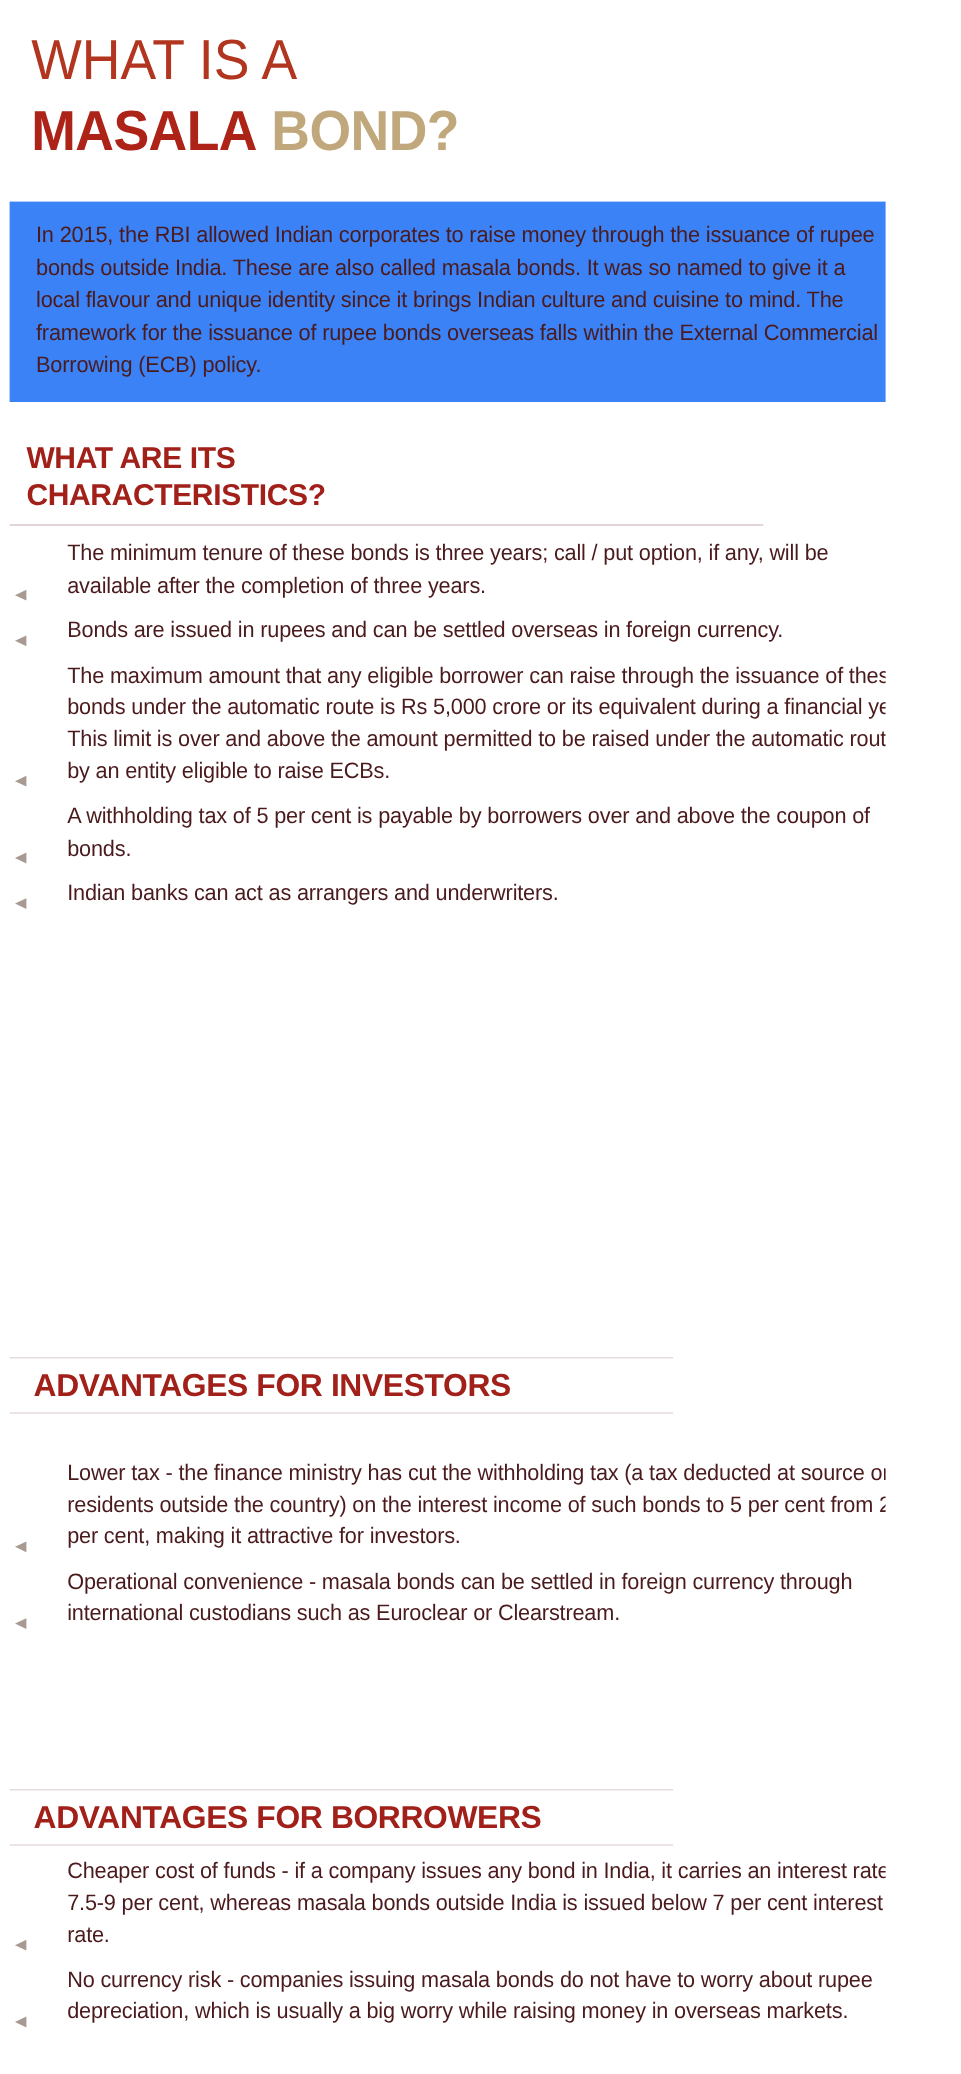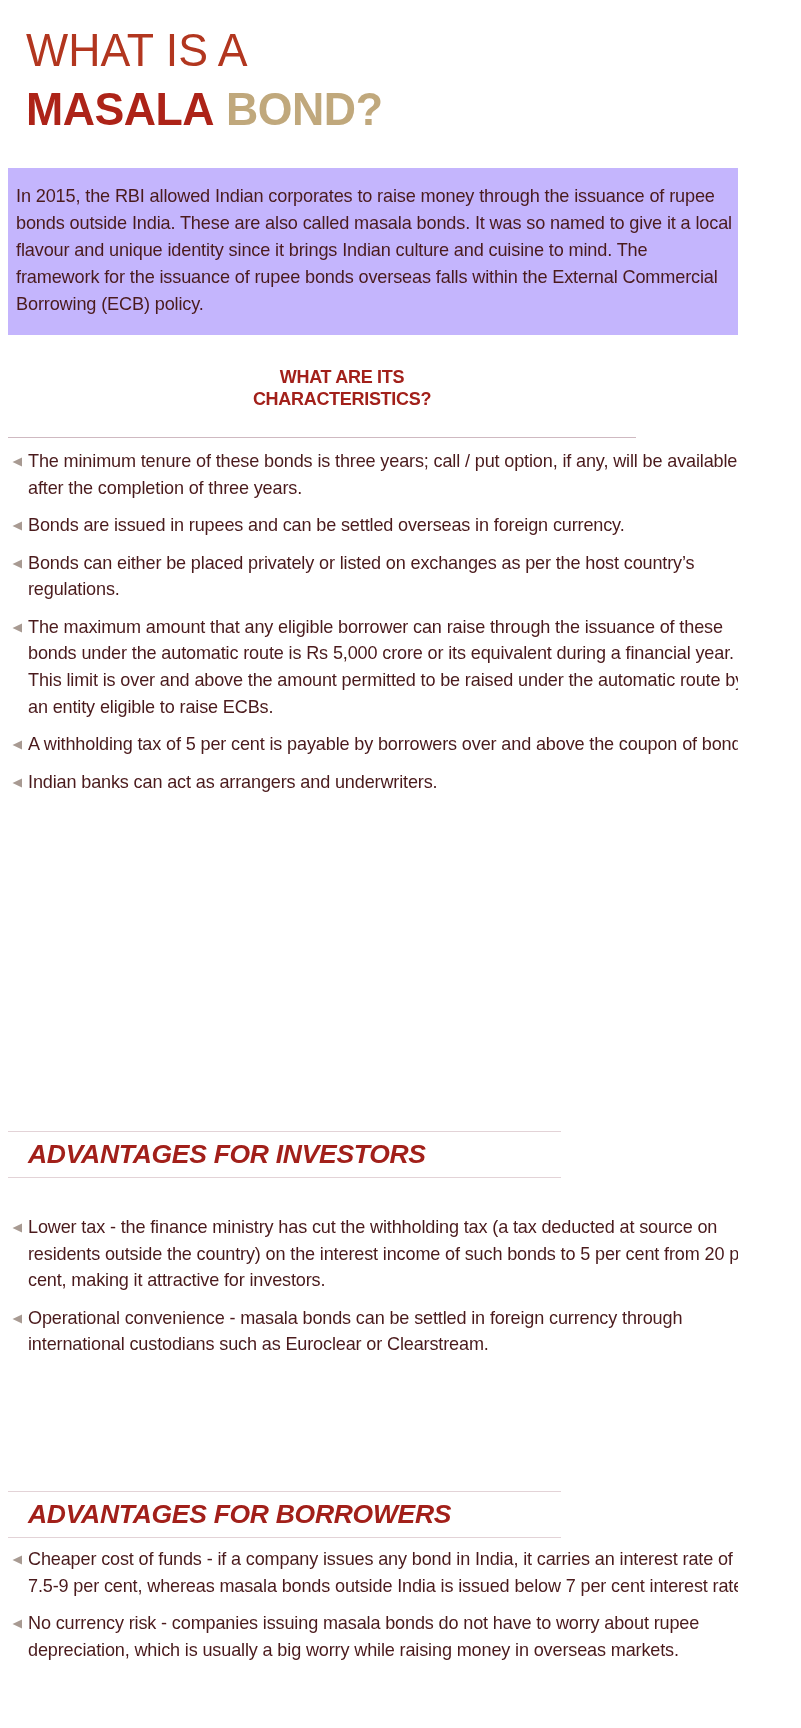--- a/index.html
+++ b/index.html
@@ -46,63 +46,61 @@
   }
   .t-masala { color: #AD2318; font-weight: bold; }
   .t-bond   { color: #C0A87C; font-weight: bold; }
 
   
   .intro-box {
     position: absolute;
     left: 8px;
     top: 168px;
     width: 768px;
-    background: #c4b5fd;
-    padding: 15px 22px 17px 8px;
+    background: #3b82f6;
+    padding: 15px 22px 17px 22px;
   }
   .intro-text {
     font-size: 18.6px;
     line-height: 1.45;
     color: #4A1A1C;
     font-family: "Liberation Sans", sans-serif;
     letter-spacing: -0.15px;
     transform: scaleX(0.975);
     transform-origin: left top;
   }
 
   
   .sect-head {
     font-weight: bold;
     color: #A2201A;
-    font-size: 18px;
+    font-size: 25px;
     letter-spacing: -0.3px;
     line-height: 1.22;
     font-family: "Liberation Sans", sans-serif;
-    text-align: center;
   }
   .head-char {
     position: absolute;
     left: 22px;
     top: 367px;
     width: 640px;
   }
   .rule-char {
     position: absolute;
     left: 8px;
     top: 437px;
     width: 628px;
     height: 1px;
     background: #CFB9C1;
   }
 
   .banner {
     position: absolute;
     left: 8px;
     width: 553px;
-    font-style: italic;
   }
   .banner .rule-top, .banner .rule-bot {
     height: 1px;
     background: #E3D3D7;
     width: 100%;
   }
   .banner .btxt {
     padding: 7px 0 7px 20px;
     font-weight: bold;
     color: #A2201A;
@@ -115,22 +113,23 @@
   #banner-borrowers { top: 1463px; margin-top: 28px; }
 
   
   .blist { position: absolute; left: 12px; width: 772px; }
   #list-characteristics { top: 448px; }
   #list-investors       { top: 1214px; }
   #list-borrowers       { top: 1546px; }
 
   .bitem {
     display: flex;
-    align-items: flex-start;
+    align-items: flex-end;
     margin-bottom: 11px;
+    gap: 28px;
   }
   .bullet-icon {
     flex: 0 0 auto;
     width: 16px;
     padding-top: 9px;
     line-height: 0;
   }
   .bullet-icon svg { display: block; }
   .btext {
     flex: 1 1 auto;
@@ -179,28 +178,20 @@
           </svg>
         </span>
         <span class="btext">Bonds are issued in rupees and can be settled overseas in foreign currency.</span>
       </div>
       <div class="bitem">
         <span class="bullet-icon">
           <svg width="11" height="10" viewBox="0 0 11 10">
             <polygon points="10,0.5 10,9.5 0.5,5" fill="#A89A92"></polygon>
           </svg>
         </span>
-        <span class="btext">Bonds can either be placed privately or listed on exchanges as per the host country’s regulations.</span>
-      </div>
-      <div class="bitem">
-        <span class="bullet-icon">
-          <svg width="11" height="10" viewBox="0 0 11 10">
-            <polygon points="10,0.5 10,9.5 0.5,5" fill="#A89A92"></polygon>
-          </svg>
-        </span>
         <span class="btext">The maximum amount that any eligible borrower can raise through the issuance of these bonds under the automatic route is Rs 5,000 crore or its equivalent during a financial year. This limit is over and above the amount permitted to be raised under the automatic route by an entity eligible to raise ECBs.</span>
       </div>
       <div class="bitem">
         <span class="bullet-icon">
           <svg width="11" height="10" viewBox="0 0 11 10">
             <polygon points="10,0.5 10,9.5 0.5,5" fill="#A89A92"></polygon>
           </svg>
         </span>
         <span class="btext">A withholding tax of 5 per cent is payable by borrowers over and above the coupon of bonds.</span>
       </div>

